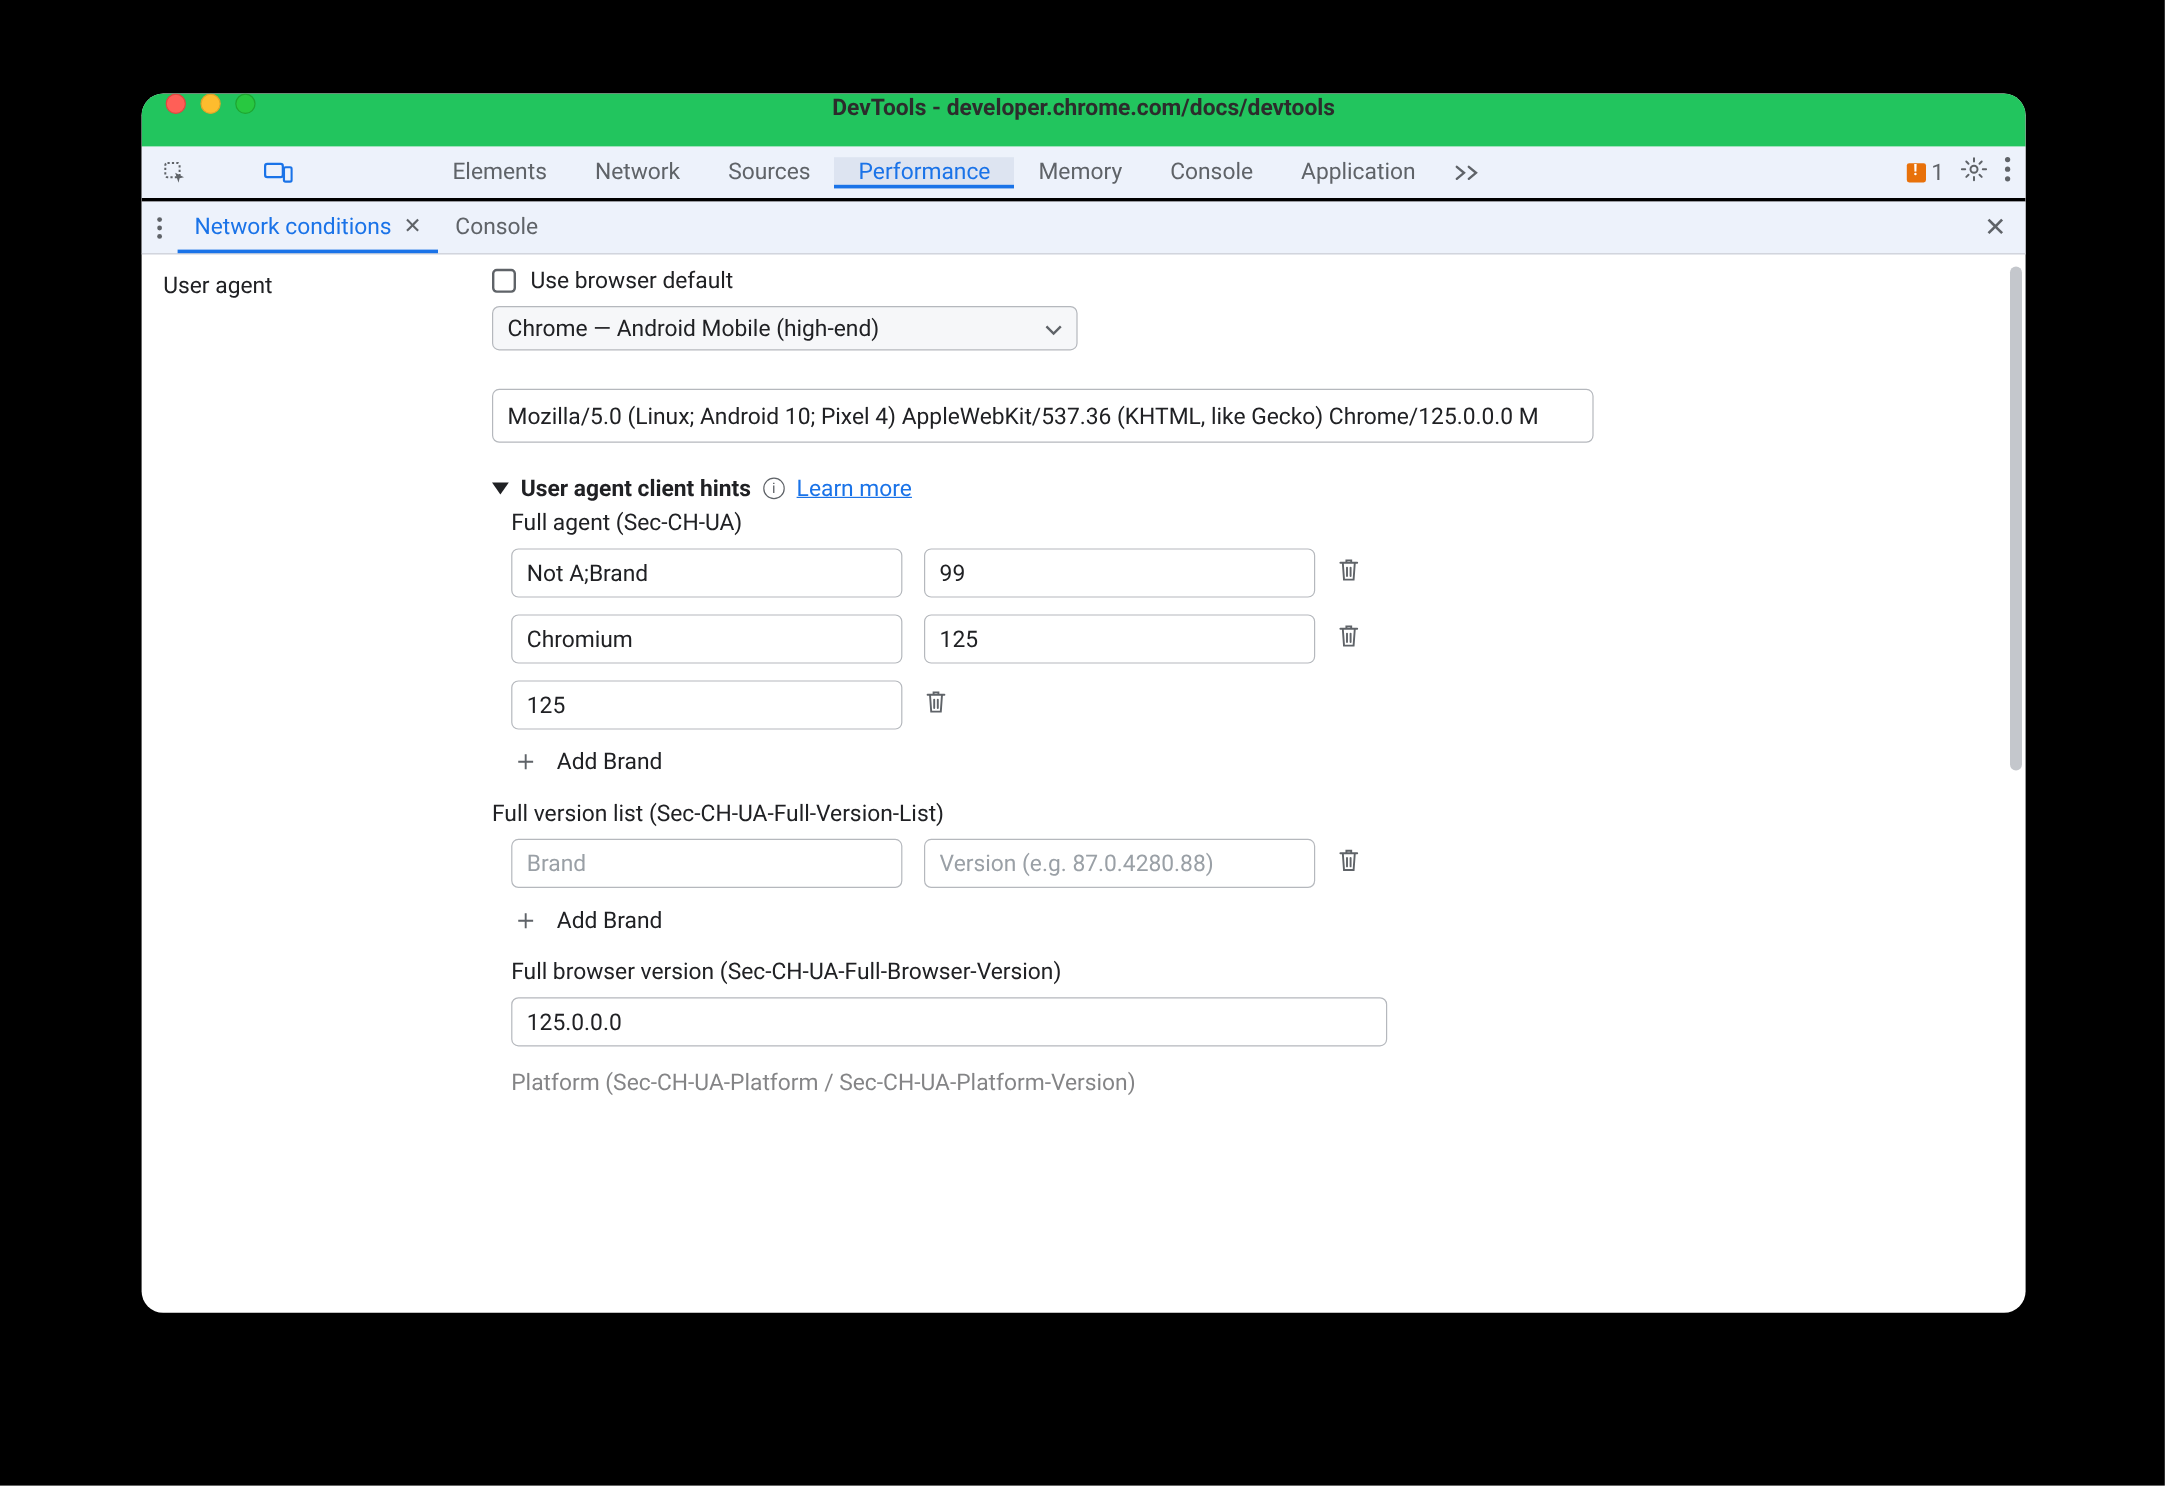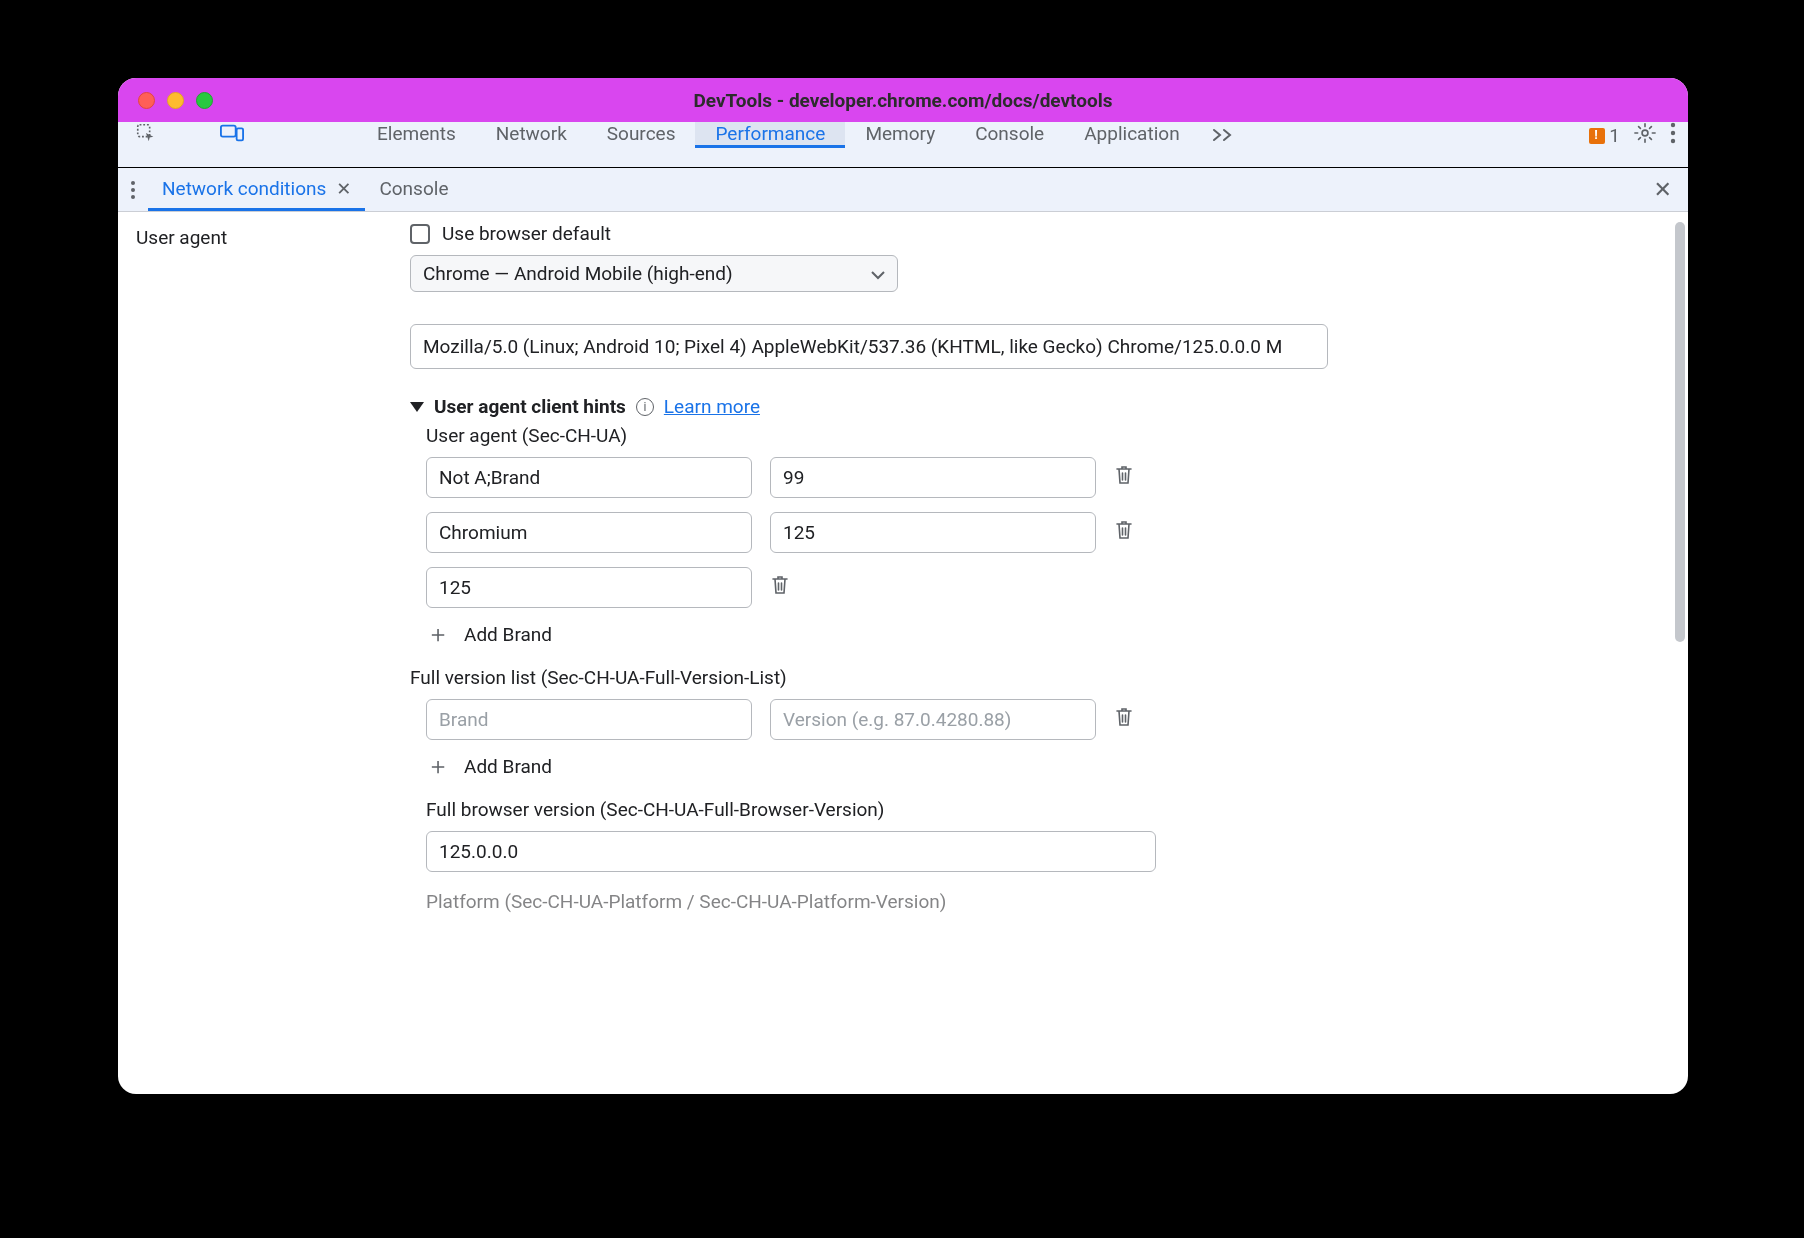--- a/index.html
+++ b/index.html
@@ -22,23 +22,23 @@
     background: #fff;
     border-radius: 18px;
     box-shadow: 0 20px 60px rgba(0,0,0,0.5);
     overflow: hidden;
     display: flex;
     flex-direction: column;
   }
   
   .titlebar {
     height: 44px;
-    background: #d946ef;
+    background: #22c55e;
     display: flex;
-    align-items: center;
+    align-items: flex-start;
     position: relative;
     flex-shrink: 0;
   }
   .traffic {
     display: flex;
     gap: 12px;
     margin-left: 20px;
   }
   .traffic .dot {
     width: 17px; height: 17px; border-radius: 50%;
@@ -51,23 +51,23 @@
     left: 0; right: 0;
     text-align: center;
     font-weight: 700;
     font-size: 19px;
     color: #2c2c2c;
     pointer-events: none;
   }
   
   .tabs-bar {
     display: flex;
-    align-items: flex-start;
+    align-items: center;
     height: 46px;
-    border-bottom: 1px solid #000000;
+    border-bottom: 3px solid #000000;
     background: #edf2fb;
     flex-shrink: 0;
     gap: 46px;
   }
   .inspect-icon, .device-icon {
     display:flex; align-items:center; justify-content:center;
     width: 40px;
     flex-shrink:0;
   }
   .inspect-icon { margin-left:8px; }
@@ -310,21 +310,21 @@
         <span>Mozilla/5.0 (Linux; Android 10; Pixel 4) AppleWebKit/537.36 (KHTML, like Gecko) Chrome/125.0.0.0 M</span>
       </div>
 
       <div class="section-head">
         <span class="triangle-down"></span>
         <strong>User agent client hints</strong>
         <span class="info-icon">i</span>
         <a class="learn-link">Learn more</a>
       </div>
 
-      <div class="subhead">User agent (Sec-CH-UA)</div>
+      <div class="subhead">Full agent (Sec-CH-UA)</div>
 
       <div class="brand-row">
         <input class="brand-input" value="Not A;Brand" style="">
         <input class="ver-input" value="99" style="">
         <span class="trash">
           <svg width="20" height="22" viewBox="0 0 20 22">
               <path d="M3 5h14M8 5V3h4v2M5 5l1 14h8l1-14M8.5 9v7M11.5 9v7" stroke="#5f6368" stroke-width="1.6" fill="none" stroke-linecap="round"></path>
             </svg>
         </span>
       </div>

